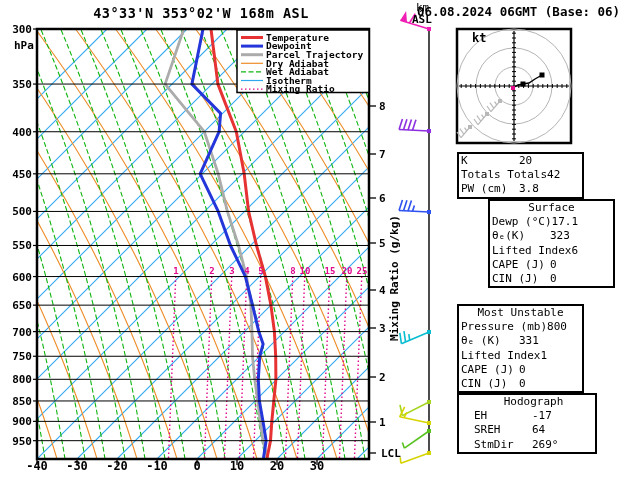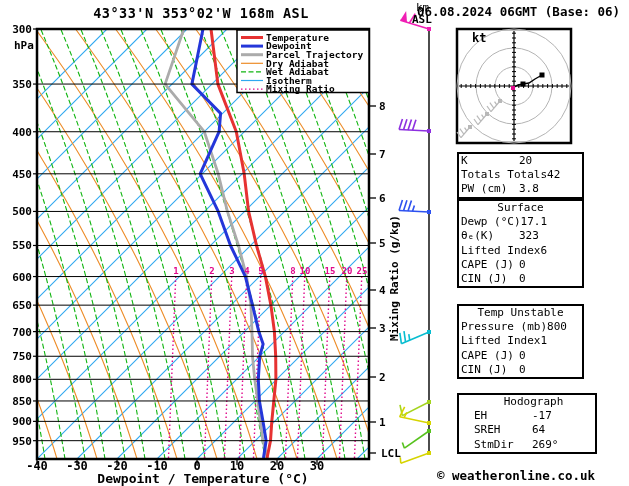--- a/index.html
+++ b/index.html
@@ -360,38 +360,37 @@
       </g>
     </svg>
 
   <div class="abs title">43°33'N 353°02'W 168m ASL</div>
   <div class="abs datetime">06.08.2024 06GMT (Base: 06)</div>
   <div class="abs hpa">hPa</div>
   <div class="abs km">km</div>
   <div class="abs asl">ASL</div>
   <div class="abs ktlbl">kt</div>
   <div class="abs lcl">LCL</div>
-  <div class="abs xaxis-title">Dewpoint / Temperature (°C)</div>
   <div class="abs mixlbl">Mixing Ratio (g/kg)</div>
   <div id="panels">
       <div class="panel-box" style="top: 152px;">
         <div class="panel-row">
           <span class="lbl">K</span>
           <span class="val">20</span>
         </div>
         <div class="panel-row">
           <span class="lbl">Totals Totals</span>
           <span class="val">42</span>
         </div>
         <div class="panel-row">
           <span class="lbl">PW (cm)</span>
           <span class="val">3.8</span>
         </div>
       </div>
-      <div class="panel-box" style="top: 199px;">
+      <div class="panel-box" style="top: 199px; margin-left: 31px;">
         <div class="panel-head">Surface</div>
         <div class="panel-row">
           <span class="lbl">Dewp (°C)</span>
           <span class="val">17.1</span>
         </div>
         <div class="panel-row">
           <span class="lbl">θₑ(K)</span>
           <span class="val">323</span>
         </div>
         <div class="panel-row">
@@ -401,24 +400,28 @@
         <div class="panel-row">
           <span class="lbl">CAPE (J)</span>
           <span class="val">0</span>
         </div>
         <div class="panel-row">
           <span class="lbl">CIN (J)</span>
           <span class="val">0</span>
         </div>
       </div>
       <div class="panel-box" style="top: 304px;">
-        <div class="panel-head">Temp Unstable</div>
+        <div class="panel-head">Most Unstable</div>
         <div class="panel-row">
           <span class="lbl">Pressure (mb)</span>
           <span class="val">800</span>
+        </div>
+        <div class="panel-row">
+          <span class="lbl">θₑ (K)</span>
+          <span class="val">331</span>
         </div>
         <div class="panel-row">
           <span class="lbl">Lifted Index</span>
           <span class="val">1</span>
         </div>
         <div class="panel-row">
           <span class="lbl">CAPE (J)</span>
           <span class="val">0</span>
         </div>
         <div class="panel-row">
@@ -435,14 +438,13 @@
         <div class="panel-row">
           <span class="lbl">SREH</span>
           <span class="val">64</span>
         </div>
         <div class="panel-row">
           <span class="lbl">StmDir</span>
           <span class="val">269°</span>
         </div>
       </div>
     </div>
-  <div class="abs copyright">© weatheronline.co.uk</div>
 </div>
 
 </body></html>

